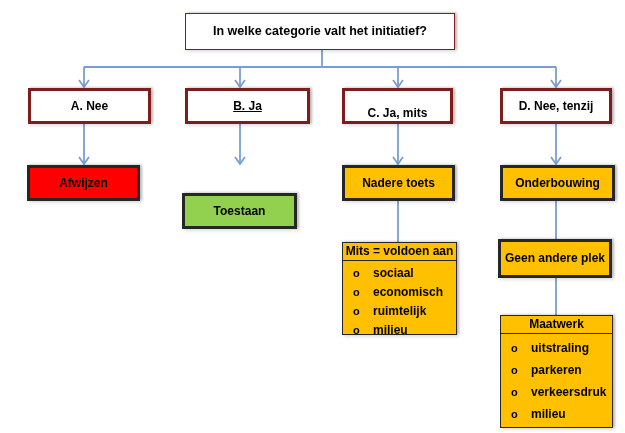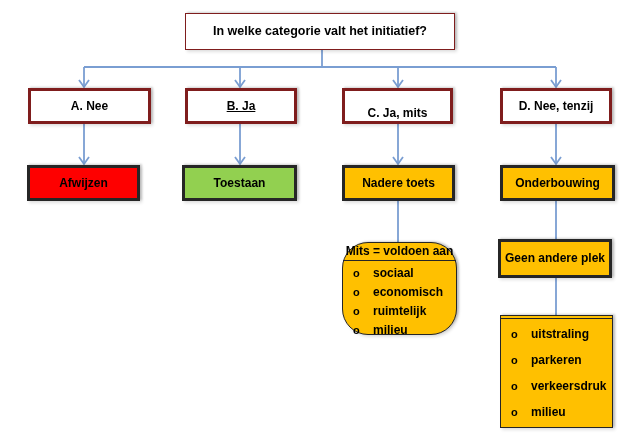--- a/index.html
+++ b/index.html
@@ -44,26 +44,26 @@
   }
   .box.question {
     left: 185px; top: 13px; width: 270px; height: 37px;
     border-width: 1.5px;
     font-size: 12.5px;
   }
   .box.category { top: 88px; height: 36px; }
   .box.outcome  { top: 165px; height: 36px; border-color: #262626; }
 
   .cat-a { left: 28px;  width: 123px; }
-  .cat-b { left: 185px; width: 112px; text-decoration: underline; }
+  .cat-b { left: 185px; width: 125px; text-decoration: underline; }
   .cat-c { left: 342px; width: 111px; align-items: flex-end; }
   .cat-d { left: 500px; width: 112px; }
 
   .out-a { left: 27px;  width: 113px; background: var(--red, #fe0000); }
-  .out-b { left: 182px; width: 115px; background: var(--green, #92d050); border-color: #2e4e17; }
+  .out-b { left: 182px; width: 115px; background: var(--green, #92d050); border-color: #2e4e17; margin-top: 28px; }
   .out-c { left: 342px; width: 113px; background: var(--orange, #ffc000); }
   .out-d { left: 500px; width: 115px; background: var(--orange, #ffc000); }
 
   .listbox {
     position: absolute;
     z-index: 2;
     box-sizing: border-box;
     background: var(--orange, #ffc000);
     border: 1px solid #262626;
     box-shadow: 2px -1px 2px rgba(0,0,0,0.18), 2px 2px 3px rgba(0,0,0,0.12);
@@ -89,21 +89,21 @@
   .listbox .item {
     display: flex;
     align-items: baseline;
     line-height: 19px;
   }
   .listbox .bullet {
     width: 20px;
     flex: 0 0 20px;
     font-size: 11px;
   }
-  .mits-box     { left: 342px; top: 242px; width: 115px; height: 93px; border-radius: 26px; }
+  .mits-box     { left: 342px; top: 242px; width: 115px; height: 93px; }
   .maatwerk-box { left: 500px; top: 315px; width: 113px; height: 113px; }
   .plek-box     { left: 498px; top: 239px; width: 114px; height: 39px; background: var(--orange, #ffc000); border-color: #262626; align-items: center; }
 </style>
 </head>
 <body>
 
 <div id="canvas">
 
   <svg id="connectors" viewBox="0 0 625 433" xmlns="http://www.w3.org/2000/svg">
 
@@ -200,20 +200,21 @@
       </div>
     </div>
   </div>
 
   <div class="box plek-box">
     <span>Geen andere plek</span>
   </div>
 
   <div class="listbox maatwerk-box">
     <div class="head">
+      <div>Maatwerk</div>
     </div>
     <div class="items">
       <div class="item">
         <span class="bullet">o</span>
         <span>uitstraling</span>
       </div>
       <div class="item">
         <span class="bullet">o</span>
         <span>parkeren</span>
       </div>

